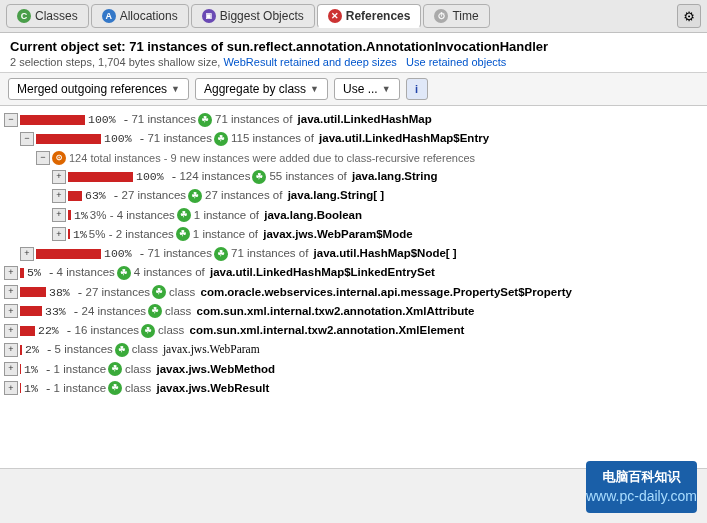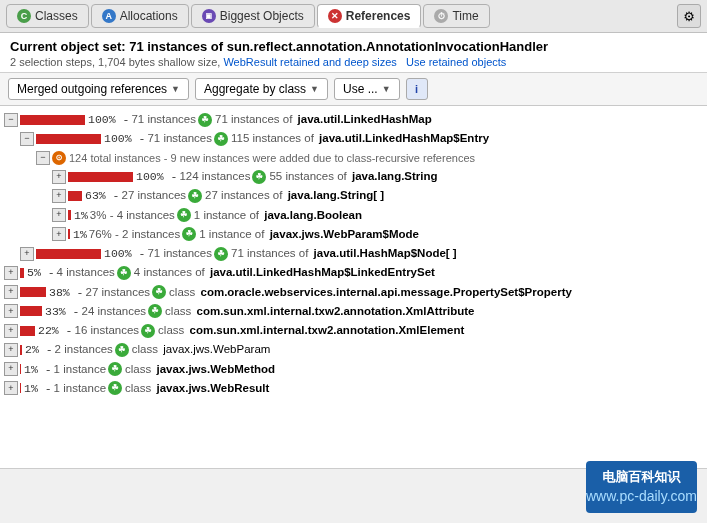--- a/index.html
+++ b/index.html
@@ -143,21 +143,21 @@
       display: inline-flex; align-items: center; justify-content: center;
       font-size: 8px; font-weight: bold; color: #fff;
       margin-right: 3px;
       vertical-align: middle;
     }
     .obj-green { background: #3aaa3a; }
     .obj-orange { background: #dd6600; }
     .pct-txt { color: #333; margin-right: 2px; font-family: Liberation Mono, monospace; }
     .inst-txt { color: #555; margin-right: 2px; }
     .class-bold { font-weight: bold; color: #000; }
-    .class-norm { color: #000; }
+    .class-norm { color: #000; font-family: Liberation Serif, serif; }
     .note-txt { color: #666; font-size: 11px; }
 
     
     .watermark {
       position: absolute;
       bottom: 10px;
       right: 10px;
       background: #1a5fa8;
       color: #fff;
       padding: 6px 0;
@@ -304,21 +304,21 @@
     <span class="obj-icon obj-green">☘</span>
     <span class="inst-txt">1 instance of</span>
     <span class="class-bold">&nbsp;java.lang.Boolean</span>
   </div>
 
   <div class="tree-row">
     <span style="display:inline-block;width:48px;" class="indent"></span>
     <span class="expander">+</span>
     <span class="bar-red" style="width:2px;"></span>
     <span class="pct-txt">1%</span>
-    <span class="inst-txt">76% - 2 instances</span>
+    <span class="inst-txt">5% - 2 instances</span>
     <span class="obj-icon obj-green">☘</span>
     <span class="inst-txt">1 instance of</span>
     <span class="class-bold">&nbsp;javax.jws.WebParam$Mode</span>
   </div>
 
   <div class="tree-row">
     <span style="display:inline-block;width:16px;" class="indent"></span>
     <span class="expander">+</span>
     <span class="bar-red" style="width:65px;"></span>
     <span class="pct-txt">100% -</span>
@@ -370,21 +370,21 @@
     <span class="obj-icon obj-green">☘</span>
     <span class="inst-txt">class</span>
     <span class="class-bold">&nbsp;com.sun.xml.internal.txw2.annotation.XmlElement</span>
   </div>
 
   <div class="tree-row">
     <span style="display:inline-block;width:0px;" class="indent"></span>
     <span class="expander">+</span>
     <span class="bar-red" style="width:2px;"></span>
     <span class="pct-txt">2% -</span>
-    <span class="inst-txt">2 instances</span>
+    <span class="inst-txt">5 instances</span>
     <span class="obj-icon obj-green">☘</span>
     <span class="inst-txt">class</span>
     <span class="class-norm">&nbsp;javax.jws.WebParam</span>
   </div>
 
   <div class="tree-row">
     <span style="display:inline-block;width:0px;" class="indent"></span>
     <span class="expander">+</span>
     <span class="bar-red" style="width:1px;"></span>
     <span class="pct-txt">1% -</span>

